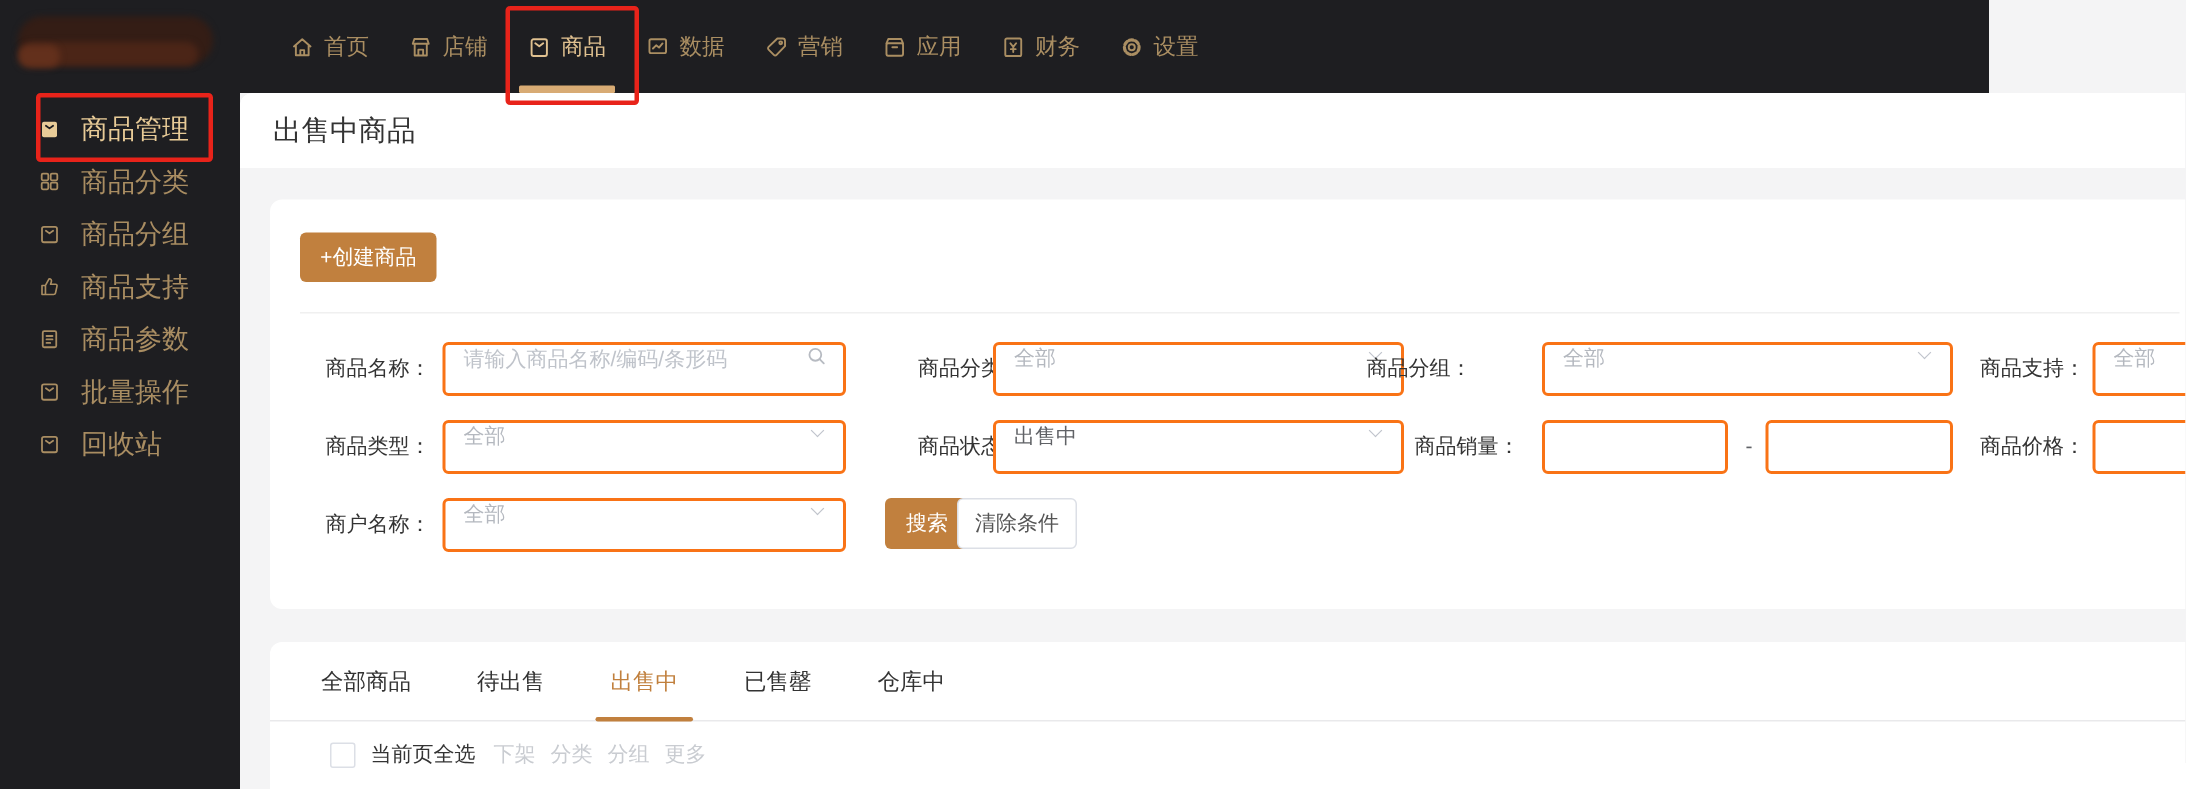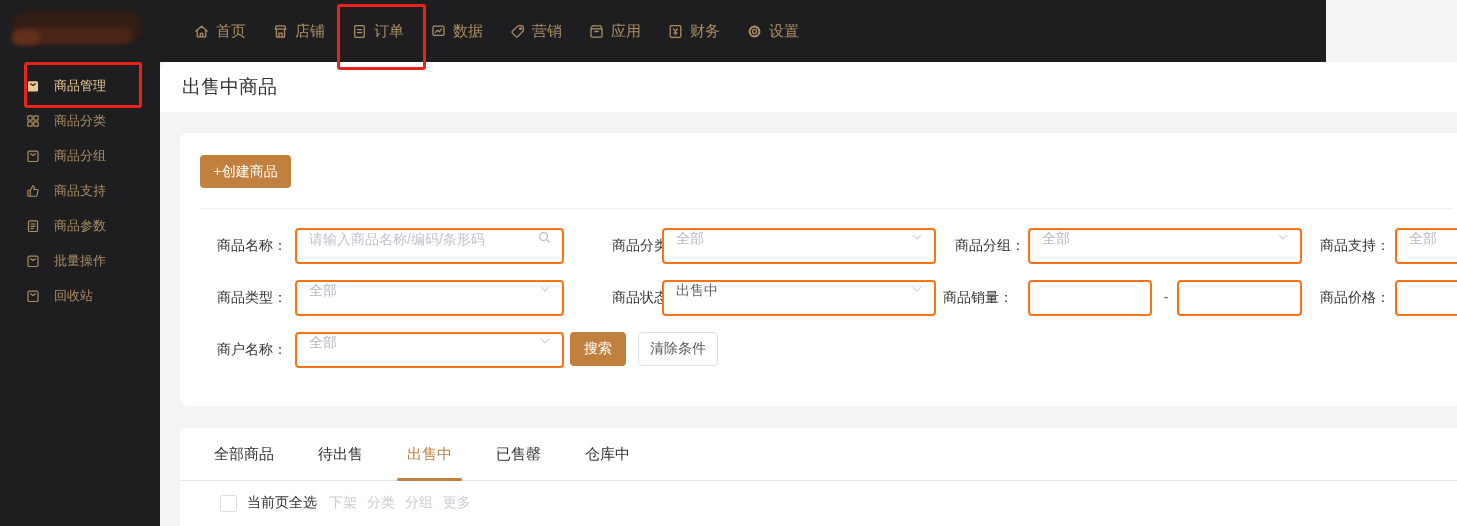--- a/index.html
+++ b/index.html
@@ -15,21 +15,21 @@
   .logo-redact .b1{position:absolute;left:4px;top:5px;width:130px;height:32px;background:#341d15;border-radius:18px;filter:blur(2px);}
   .logo-redact .b2{position:absolute;left:6px;top:22px;width:118px;height:16px;background:#4b2517;border-radius:8px;filter:blur(2px);}
   .logo-redact .b3{position:absolute;left:4px;top:24px;width:28px;height:15px;background:#63301c;border-radius:7px;filter:blur(2px);}
   .nav{position:absolute;left:193px;top:0;height:62px;display:flex;align-items:stretch;gap:26px;}
   .nav-item{position:relative;display:flex;align-items:center;gap:6px;height:62px;color:#aa8e62;font-size:15px;cursor:pointer;white-space:nowrap;}
   .nav-item svg{width:17px;height:17px;display:block;}
   .nav-item.active{color:#e0c190;}
   .nav-item.active::after{content:"";position:absolute;left:50%;transform:translateX(-50%);bottom:0;width:64px;height:5px;background:#d8ab74;border-radius:1px;}
   
   .sidebar{position:absolute;left:0;top:62px;width:160px;height:464px;background:#1e1e21;padding-top:6px;box-sizing:border-box;}
-  .side-item{display:flex;align-items:center;gap:13px;height:35px;padding-left:25px;color:#a98d62;font-size:13px;cursor:pointer;}
+  .side-item{display:flex;align-items:center;gap:13px;height:35px;padding-left:25px;color:#a98d62;font-size:18px;cursor:pointer;}
   .side-item svg{width:16px;height:16px;display:block;flex:none;}
   .side-item.active{color:#e8cb97;}
   
   .main{position:absolute;left:160px;top:62px;width:1297px;height:464px;background:#f4f4f5;border-top-left-radius:8px;overflow:hidden;}
   .page-header{height:50px;background:#fff;border-top-left-radius:8px;display:flex;align-items:center;padding-left:22px;font-size:19px;color:#333;}
   .panel{position:absolute;left:20px;right:-20px;background:#fff;border-radius:8px;}
   .panel-filter{top:71px;height:273px;}
   .panel-list{top:366px;height:170px;border-bottom-left-radius:0;border-bottom-right-radius:0;}
   .create-btn{position:absolute;left:20px;top:22px;width:91px;height:33px;background:#c1803e;color:#fff;font-size:14px;border:none;border-radius:4px;cursor:pointer;font-family:Liberation Mono, monospace;}
   .panel-divider{position:absolute;left:20px;right:24px;top:75px;height:1px;background:#f0f0f0;}
@@ -39,21 +39,21 @@
   .ctrl{position:absolute;top:0;height:32px;border:2px solid #f97316;border-radius:4px;background:#fff;box-sizing:content-box;display:flex;align-items:flex-start;font-size:14px;cursor:pointer;}
   .ctrl .val{flex:1;padding-left:12px;color:#b4b8bf;white-space:nowrap;overflow:hidden;}
   .ctrl .val.dark{color:#606266;}
   .caret{flex:none;width:9px;height:9px;margin-right:12px;position:relative;}
   .caret::before{content:"";position:absolute;left:0;top:1px;width:7px;height:7px;border-right:1.4px solid #c0c4cc;border-bottom:1.4px solid #c0c4cc;transform:rotate(45deg) scale(.8);}
   .text-input{cursor:text;}
   .text-input input{flex:1;border:none;outline:none;padding-left:12px;font-size:14px;color:#606266;background:transparent;font-family:inherit;min-width:0;}
   .text-input input::placeholder{color:#bfc3ca;}
   .mag{flex:none;margin-right:10px;display:flex;}
   .dash{position:absolute;top:0;height:34px;line-height:34px;text-align:center;color:#606266;font-size:14px;}
-  .search-btn{position:absolute;left:390px;top:0;width:56px;height:34px;background:#c1803e;color:#fff;border:none;border-radius:4px;font-size:14px;cursor:pointer;font-family:inherit;}
+  .search-btn{position:absolute;left:410px;top:0;width:56px;height:34px;background:#c1803e;color:#fff;border:none;border-radius:4px;font-size:14px;cursor:pointer;font-family:inherit;}
   .clear-btn{position:absolute;left:458px;top:0;width:80px;height:34px;background:#fff;color:#555;border:1px solid #dcdfe6;border-radius:4px;font-size:14px;cursor:pointer;box-sizing:border-box;font-family:inherit;}
   
   .tabs{display:flex;align-items:stretch;gap:24px;height:52px;padding:0 24px;border-bottom:1px solid #e9e9eb;}
   .tab{position:relative;display:flex;align-items:center;padding:0 10px;font-size:15px;color:#333;cursor:pointer;white-space:nowrap;}
   .tab.active{color:#c1803e;}
   .tab.active::after{content:"";position:absolute;left:0;right:0;bottom:-1px;height:3px;background:#c1803e;border-radius:2px;}
   .batch-row{display:flex;align-items:center;margin-top:13px;padding-left:40px;gap:10px;}
   .checkbox{width:15px;height:15px;border:1px solid #dcdfe6;border-radius:2px;background:#fff;flex:none;cursor:pointer;}
   .select-all{color:#333;font-size:14px;margin-right:2px;cursor:pointer;}
   .batch-link{color:#c9ccd1;font-size:14px;cursor:pointer;}
@@ -81,28 +81,28 @@
       <span>首页</span>
     </div>
     <div class="nav-item">
       <span>
           <svg viewBox="0 0 16 16" fill="none" stroke="currentColor" stroke-width="1.2" stroke-linecap="round" stroke-linejoin="round">
             <path d="M3 5.8 L4 2.8 h8 l1 3 M3 5.8 h10 M4.2 5.8 V13.2 h7.6 V5.8 M6.5 13.2 V9.5 h3 v3.7"></path>
           </svg>
         </span>
       <span>店铺</span>
     </div>
-    <div class="nav-item">
-      <span>
-          <svg viewBox="0 0 16 16" fill="none" stroke="currentColor" stroke-width="1.2" stroke-linecap="round" stroke-linejoin="round">
-            <rect x="3.5" y="2.5" width="9" height="11" rx="1"></rect>
-            <path d="M6 6.2 h4 M6 9 h4"></path>
-          </svg>
-        </span>
-      <span>订单</span>
+    <div class="nav-item active">
+      <span>
+          <svg viewBox="0 0 16 16" fill="none" stroke="currentColor" stroke-width="1.2" stroke-linecap="round" stroke-linejoin="round">
+            <rect x="3.2" y="3" width="9.6" height="10.5" rx="1.2"></rect>
+            <path d="M5.5 5.5 L8 7.4 L10.5 5.5"></path>
+          </svg>
+        </span>
+      <span>商品</span>
     </div>
     <div class="nav-item">
       <span>
           <svg viewBox="0 0 16 16" fill="none" stroke="currentColor" stroke-width="1.2" stroke-linecap="round" stroke-linejoin="round">
             <rect x="2.8" y="3" width="10.4" height="8.7" rx="1"></rect>
             <path d="M5 8.8 L7 6.8 8.8 8.2 11 5.6"></path>
           </svg>
         </span>
       <span>数据</span>
     </div>
@@ -233,21 +233,21 @@
                 <circle cx="7" cy="7" r="4.2"></circle>
                 <path d="M10.2 10.2 L13 13"></path>
               </svg>
             </span>
         </div>
         <div class="f-label" style="left:380px;width:122px;">商品分类：</div>
         <div class="ctrl" style="left:482px;width:270px;">
           <span class="val">全部</span>
           <span class="caret"></span>
         </div>
-        <div class="f-label" style="left:712px;width:133px;">商品分组：</div>
+        <div class="f-label" style="left:668px;width:133px;">商品分组：</div>
         <div class="ctrl" style="left:848px;width:270px;">
           <span class="val">全部</span>
           <span class="caret"></span>
         </div>
         <div class="f-label" style="left:1075px;width:135px;">商品支持：</div>
         <div class="ctrl" style="left:1215px;width:250px;">
           <span class="val">全部</span>
 
         </div>
       </div>

